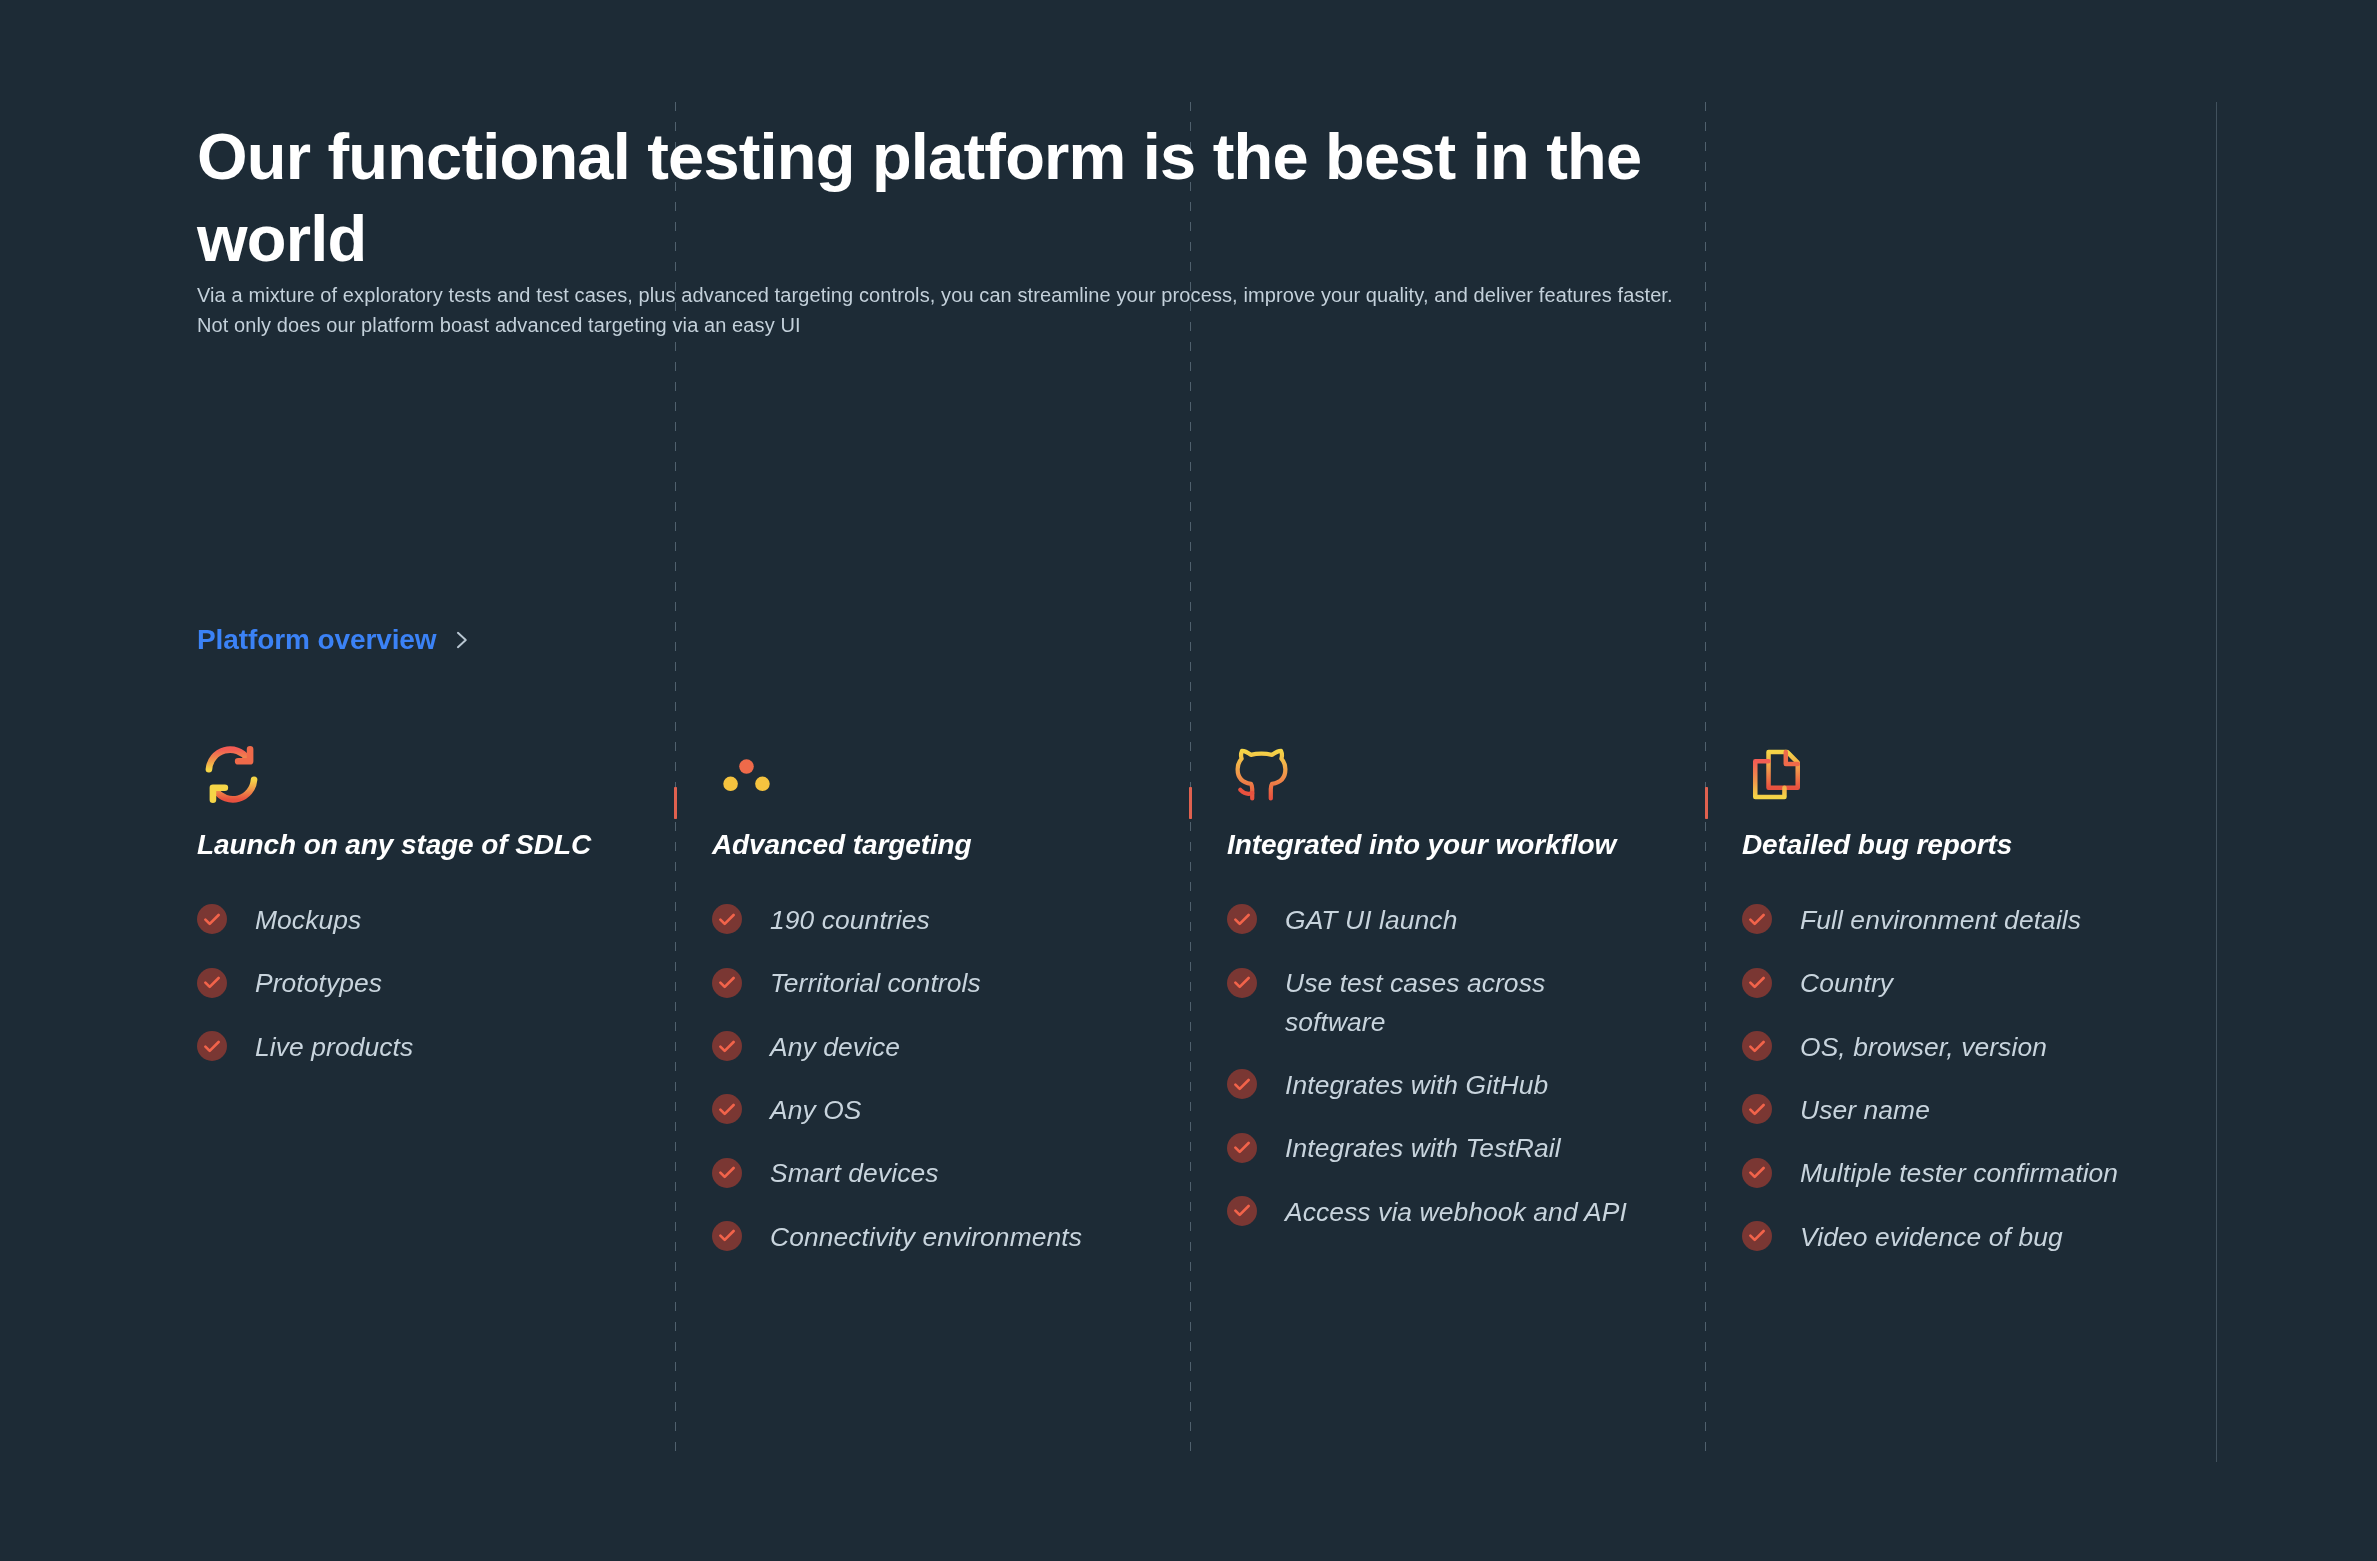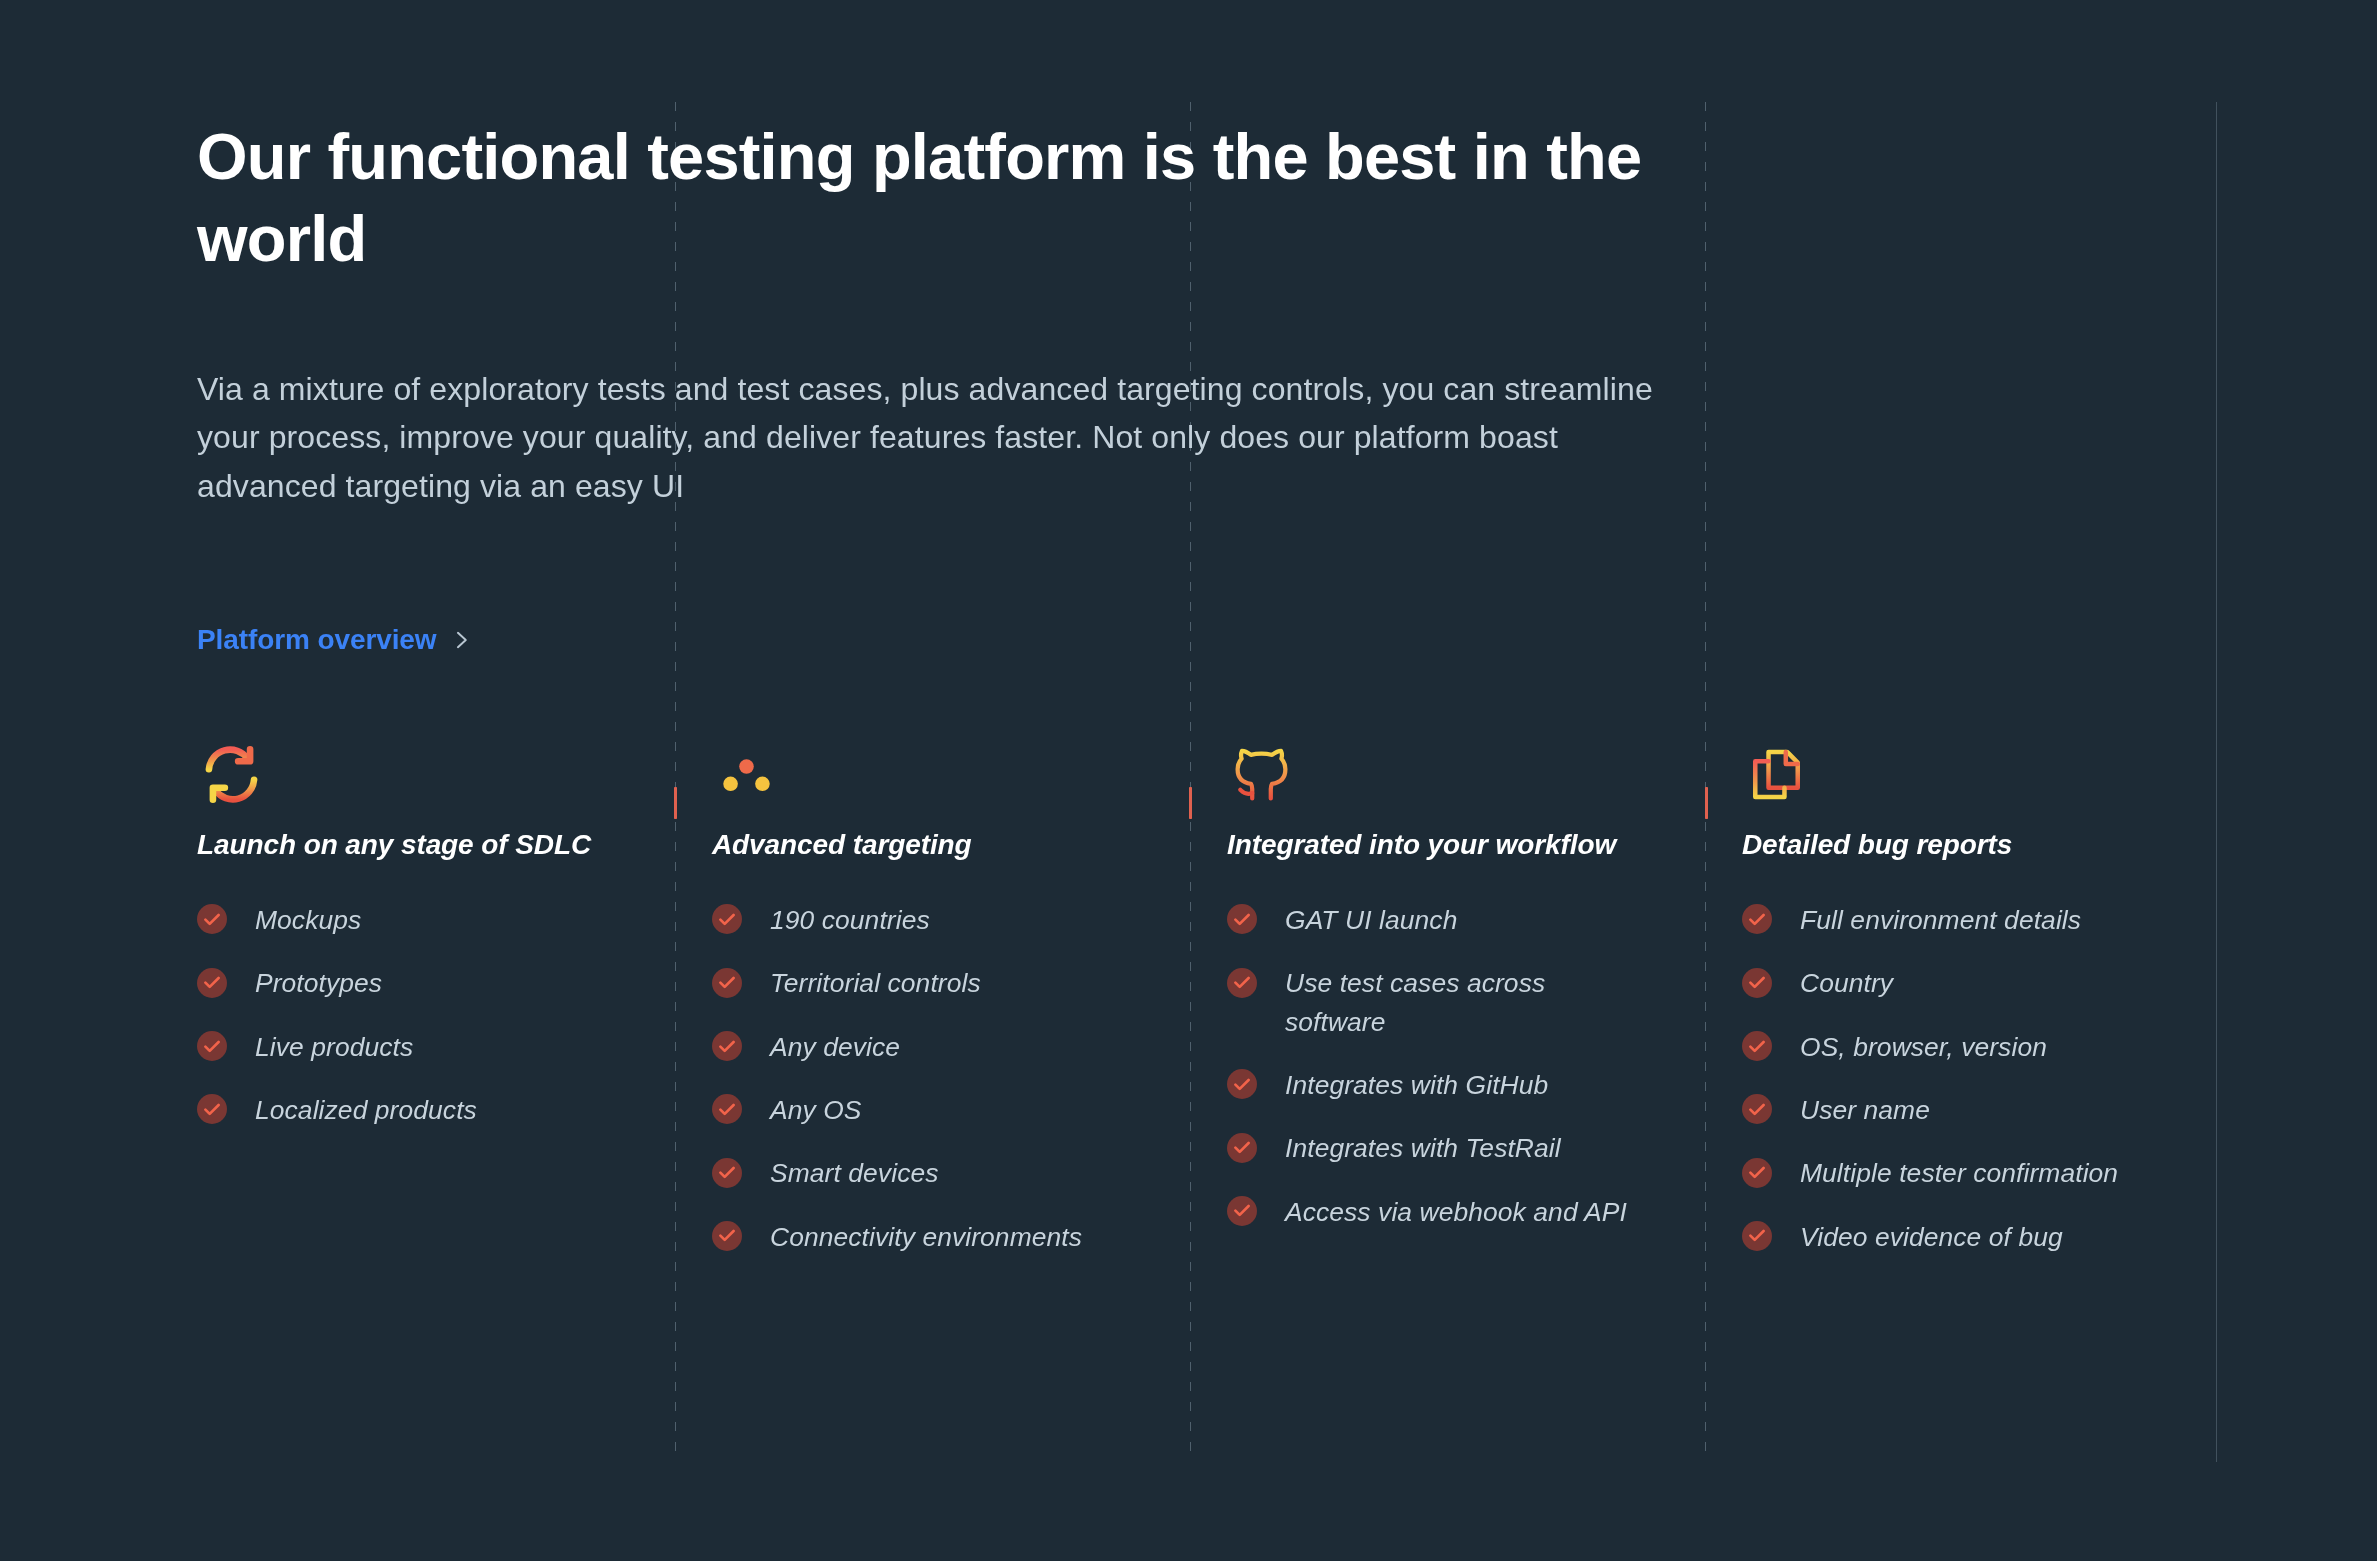--- a/index.html
+++ b/index.html
@@ -27,22 +27,22 @@
     width:1.3px;
   }
 
   
   .hero { position:absolute; left:197px; top:116px; width:1493px; }
   .hero h1 {
     font-size:65px; line-height:1.26; font-weight:700;
     color:#ffffff; letter-spacing:-0.8px; width:1479px;
   }
   .hero p {
-    margin-top:85px; width:1486px;
-    font-size:32px; line-height:1.52; font-weight:400;
+    width:1486px;
+    font-size:20px; line-height:1.52; font-weight:400;
     color:#c3d0da; letter-spacing:0.1px;
   }
 
   .cta {
     position:absolute; left:197px; top:624px;
     display:inline-flex; align-items:center; gap:17px;
     text-decoration:none; cursor:pointer;
   }
   .cta .cta-label {
     font-size:28px; font-weight:700; color:#3b82f6; letter-spacing:-0.1px;
@@ -166,28 +166,20 @@
           <span class="feat-text">Prototypes</span>
         </li>
         <li class="feat-item">
           <span class="check">
             <svg width="16" height="13.2" viewBox="0 0 24 20">
                 <path d="M2 10 L8.5 16.5 L22 3" stroke="#f2634a" stroke-width="4" fill="none" stroke-linecap="round" stroke-linejoin="round"></path>
               </svg>
           </span>
           <span class="feat-text">Live products</span>
         </li>
-        <li class="feat-item">
-          <span class="check">
-            <svg width="16" height="13.2" viewBox="0 0 24 20">
-                <path d="M2 10 L8.5 16.5 L22 3" stroke="#f2634a" stroke-width="4" fill="none" stroke-linecap="round" stroke-linejoin="round"></path>
-              </svg>
-          </span>
-          <span class="feat-text">Localized products</span>
-        </li>
       </ul>
     </div>
 
     <div class="col c2">
       <span class="col-icon">
         <svg width="69" height="69" viewBox="0 0 52 52" fill="none">
           <line x1="14" y1="8" x2="14" y2="44" stroke="url(#warmGrad)" stroke-width="5" stroke-linecap="round"></line>
           <line x1="26" y1="8" x2="26" y2="44" stroke="url(#warmGrad)" stroke-width="5" stroke-linecap="round"></line>
           <line x1="38" y1="8" x2="38" y2="44" stroke="url(#warmGrad)" stroke-width="5" stroke-linecap="round"></line>
           <circle cx="14" cy="33" r="5.5" fill="#f5c33f"></circle>

